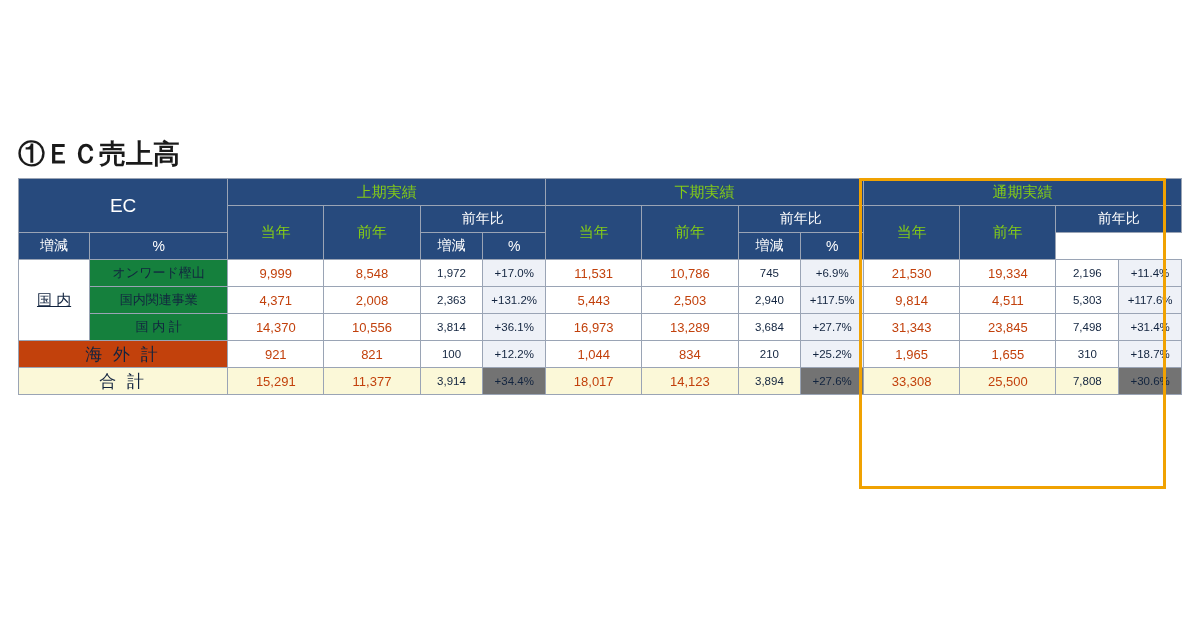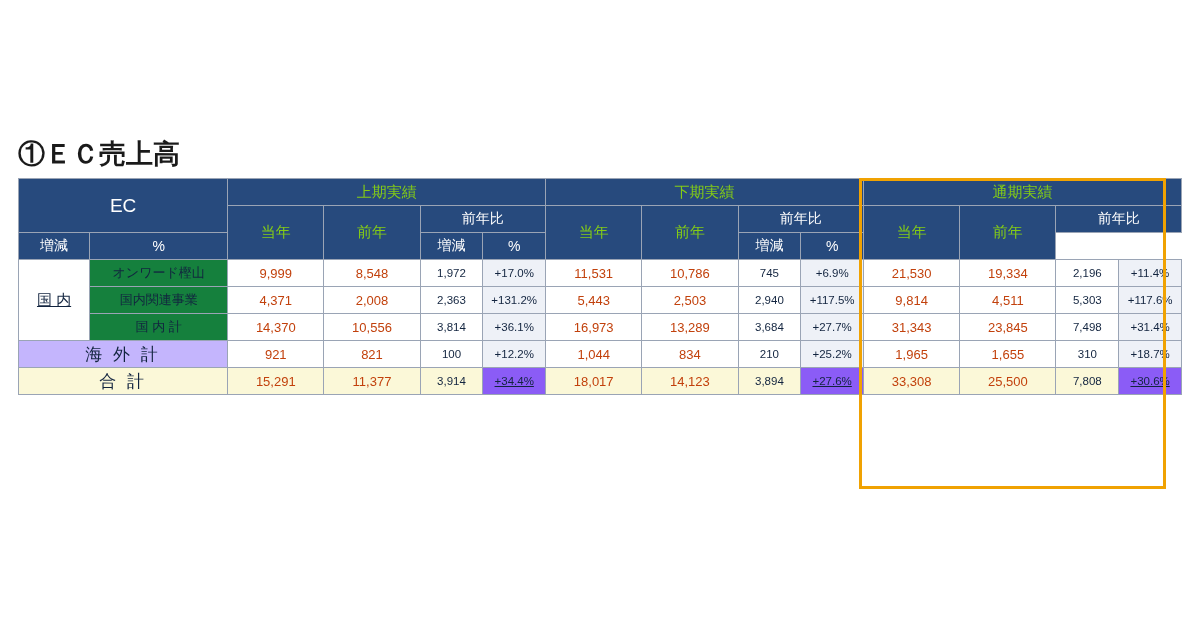--- a/index.html
+++ b/index.html
@@ -85,21 +85,21 @@
     color: #12243f;
     background: #15803d;
     text-align: center;
     margin-top: 29px;
   }
   .rowlabel-wide {
     font-weight: bold;
     font-size: 17px;
     letter-spacing: 3px;
     color: #12243f;
-    background: #c4b5fd;
+    background: #c2410c;
   }
   .num {
     text-align: right;
     padding-right: 9px;
     font-size: 13px;
     color: #c2410c;
     background: #ffffff;
     height: 46px;
   }
   .num-small {
@@ -112,22 +112,21 @@
   }
   .tint {
     background: #eef1f7;
   }
   .total-row .num,
   .total-row .num-small,
   .total-row .rowlabel-wide {
     background: #fbf8d8;
   }
   .total-row .num-small.tint {
-    background: #8b5cf6;
-    text-decoration: underline;
+    background: #737373;
   }
   .dashed-r { border-right: 1px dashed #9aa4b5; }
   .thick-top { border-top: 2px solid #3b526f; }
   
   .highlight-box {
     position: absolute;
     left: 859px;
     top: 178px;
     width: 307px;
     height: 311px;

